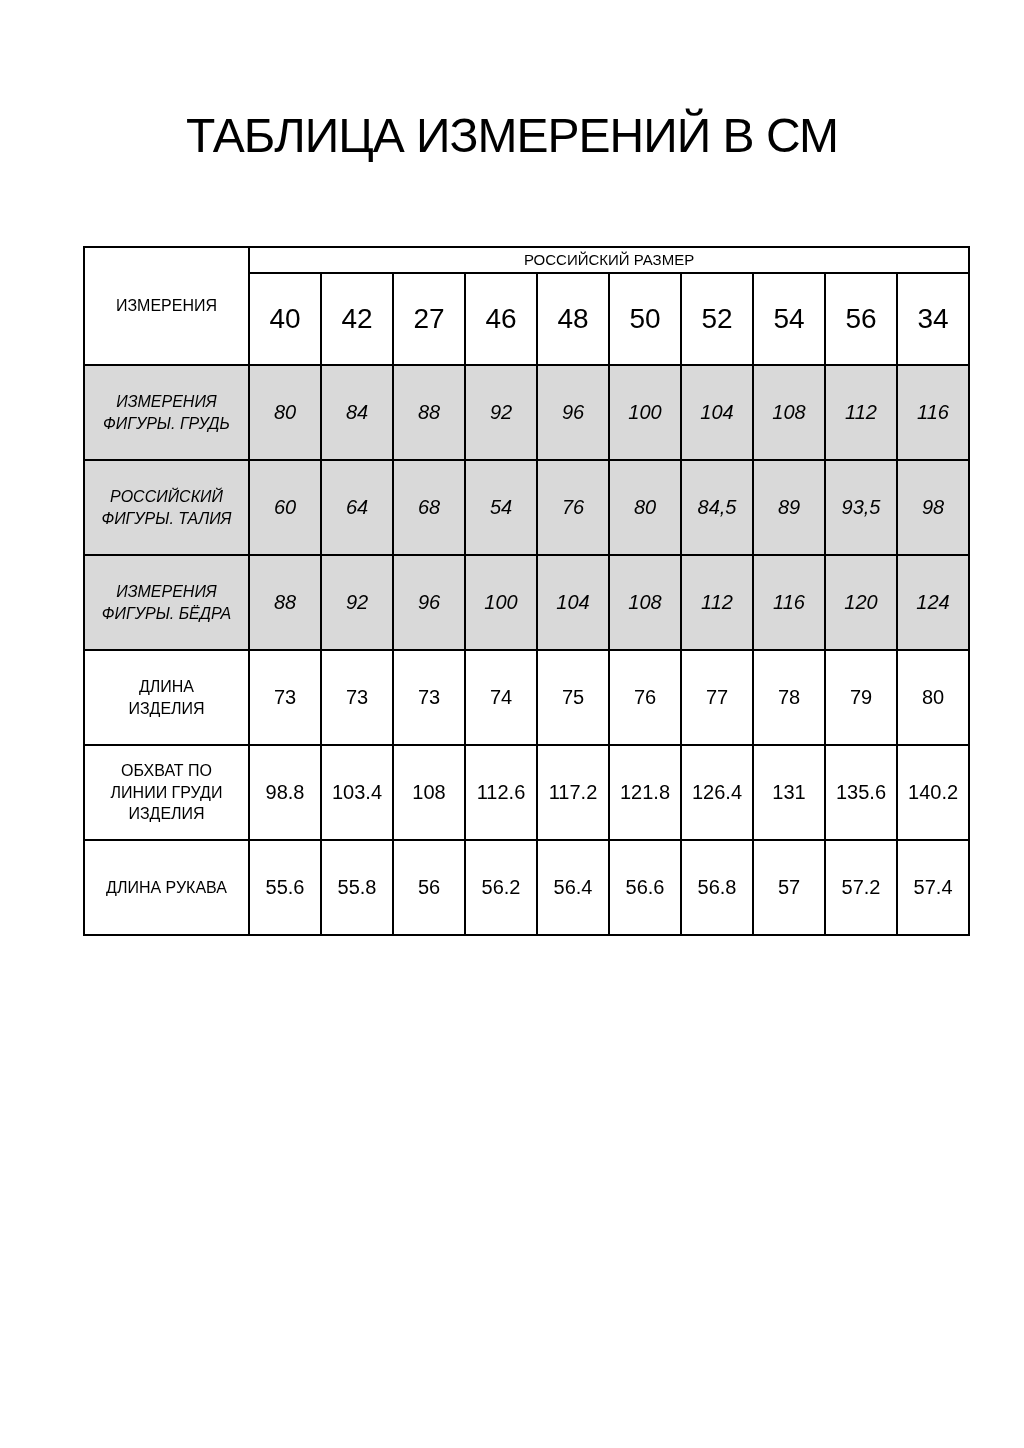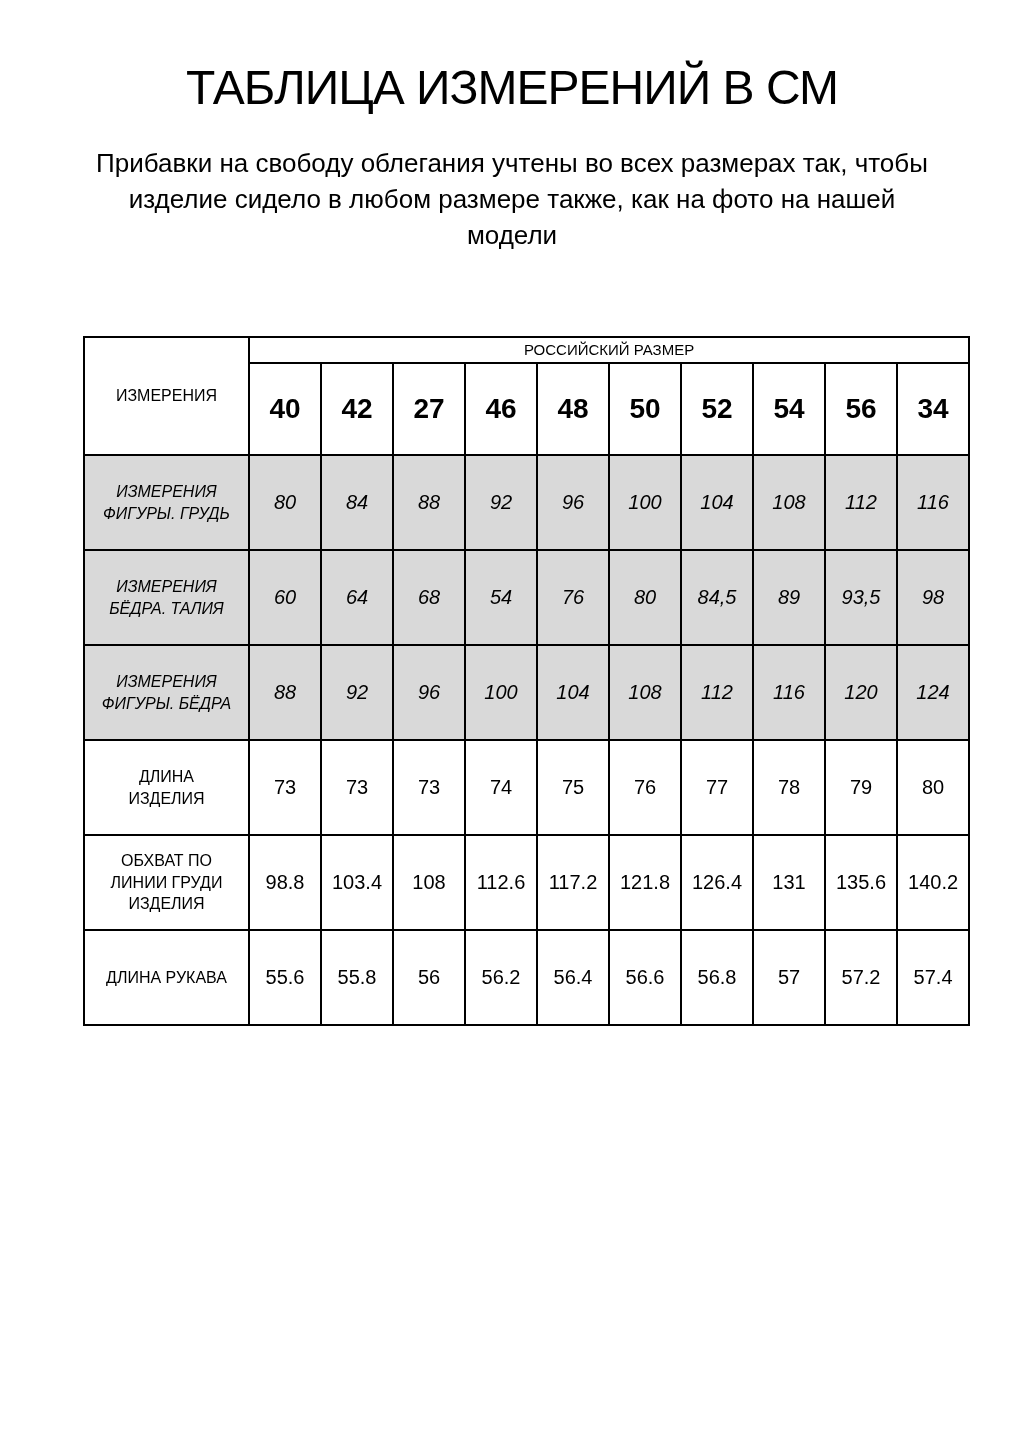--- a/index.html
+++ b/index.html
@@ -8,21 +8,21 @@
     background: #ffffff;
     font-family: "Liberation Sans", sans-serif;
     color: #000000;
   }
   .page {
     position: relative;
     width: 1024px;
     height: 1448px;
     background: #ffffff;
     overflow: hidden;
-    padding-top: 60px;
+    padding-top: 108px;
     box-sizing: border-box;
   }
   .title {
     text-align: center;
     font-size: 48px;
     line-height: 55px;
     font-weight: 400;
     letter-spacing: -1px;
     margin: 0;
   }
@@ -62,21 +62,21 @@
   }
   tr.group-row td.group-header {
     height: 24px;
     font-size: 15px;
     line-height: 1.1;
     margin-left: 20px;
   }
   tr.sizes-row td {
     height: 90px;
     font-size: 28px;
-    font-weight: 700;
+    font-weight: 400;
   }
   tr.data-row td {
     height: 93px;
     font-size: 20px;
   }
   tr.data-row td.row-label {
     font-size: 16px;
     line-height: 1.35;
     padding: 0 16px;
   }
@@ -86,21 +86,20 @@
   }
 </style>
 </head>
 <body>
 
 <div class="page">
 
   <h1 class="title">ТАБЛИЦА ИЗМЕРЕНИЙ В СМ</h1>
 
 
-  <p class="note">Прибавки на свободу облегания учтены во всех размерах так, чтобы изделие сидело в любом размере также, как на фото на нашей модели</p>
 
   <div class="table-wrap">
     <table class="size-table">
       <colgroup id="cols">
           <col style="width: 165px;">
           <col style="width: 72px;">
           <col style="width: 72px;">
           <col style="width: 72px;">
           <col style="width: 72px;">
           <col style="width: 72px;">
@@ -134,21 +133,21 @@
             <td class="value-cell">88</td>
             <td class="value-cell">92</td>
             <td class="value-cell">96</td>
             <td class="value-cell">100</td>
             <td class="value-cell">104</td>
             <td class="value-cell">108</td>
             <td class="value-cell">112</td>
             <td class="value-cell">116</td>
           </tr>
           <tr class="data-row shaded">
-            <td class="row-label">ИЗМЕРЕНИЯ БЁДРА. ТАЛИЯ</td>
+            <td class="row-label">РОССИЙСКИЙ ФИГУРЫ. ТАЛИЯ</td>
             <td class="value-cell">60</td>
             <td class="value-cell">64</td>
             <td class="value-cell">68</td>
             <td class="value-cell">54</td>
             <td class="value-cell">76</td>
             <td class="value-cell">80</td>
             <td class="value-cell">84,5</td>
             <td class="value-cell">89</td>
             <td class="value-cell">93,5</td>
             <td class="value-cell">98</td>

